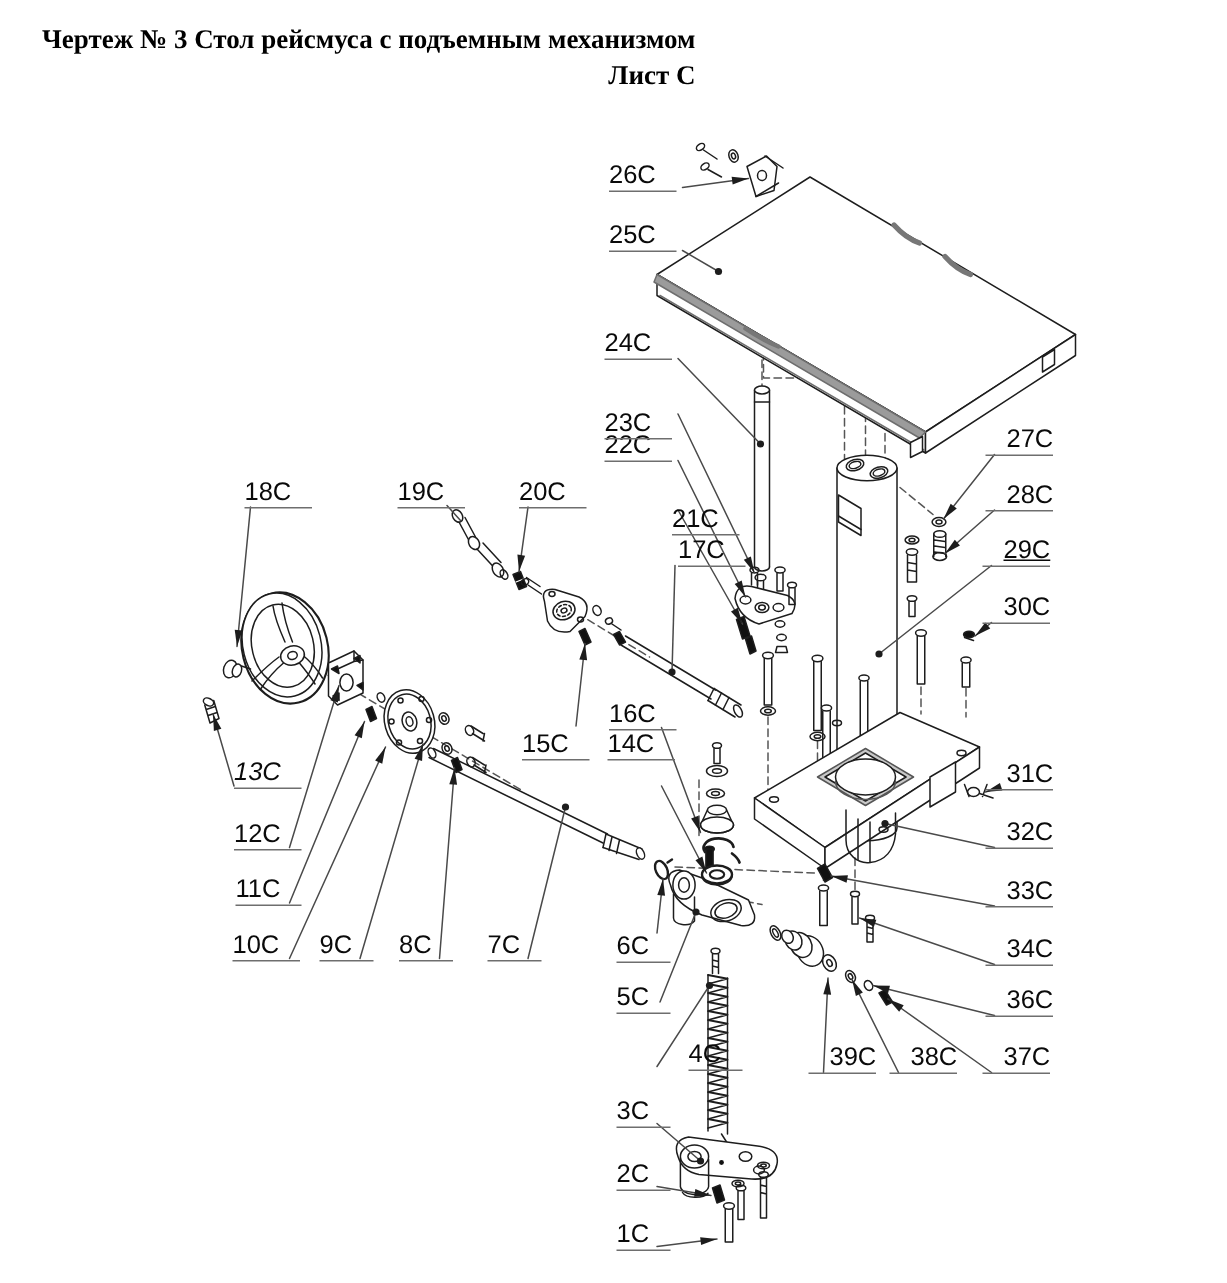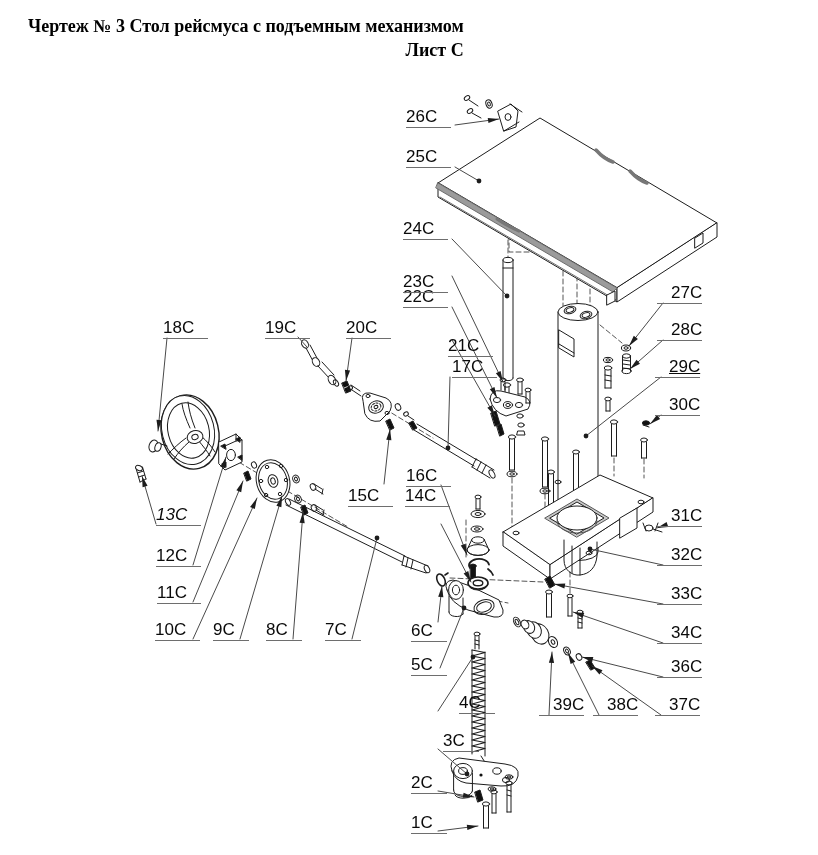--- a/index.html
+++ b/index.html
@@ -428,21 +428,21 @@
         <line x1="599" y1="715" x2="568" y2="653" stroke="#4a4a4a" stroke-width="1"></line>
         <polygon points="568,653 570.5938388538998,664.001454449299 575.2448602470993,661.6759437526991" fill="#1d1d1d" stroke="none"></polygon>
         <line x1="549" y1="715" x2="552" y2="652" stroke="#4a4a4a" stroke-width="1"></line>
         <polygon points="552,652 548.8797261983465,662.8638801264887 554.0738405145136,663.111218903449" fill="#1d1d1d" stroke="none"></polygon>
       </g>
   </svg>
 
   <div id="labels">
       <div class="callout pad-r" style="left: 411px; top: 813px;">1C</div>
       <div class="callout pad-r" style="left: 411px; top: 773px;">2C</div>
-      <div class="callout pad-r" style="left: 411px; top: 731px; margin-left: 32px;">3C</div>
+      <div class="callout pad-r" style="left: 411px; top: 731px;">3C</div>
       <div class="callout pad-r" style="left: 411px; top: 693px; margin-left: 48px;">4C</div>
       <div class="callout pad-r" style="left: 411px; top: 655px;">5C</div>
       <div class="callout pad-r" style="left: 411px; top: 621px;">6C</div>
       <div class="callout pad-r" style="left: 325px; top: 620px;">7C</div>
       <div class="callout pad-r" style="left: 266px; top: 620px;">8C</div>
       <div class="callout pad-r" style="left: 213px; top: 620px;">9C</div>
       <div class="callout pad-r" style="left: 155px; top: 620px;">10C</div>
       <div class="callout pad-r" style="left: 157px; top: 583px;">11C</div>
       <div class="callout pad-r" style="left: 156px; top: 546px;">12C</div>
       <div class="callout pad-r" style="left: 156px; top: 505px; font-style: italic;">13C</div>

